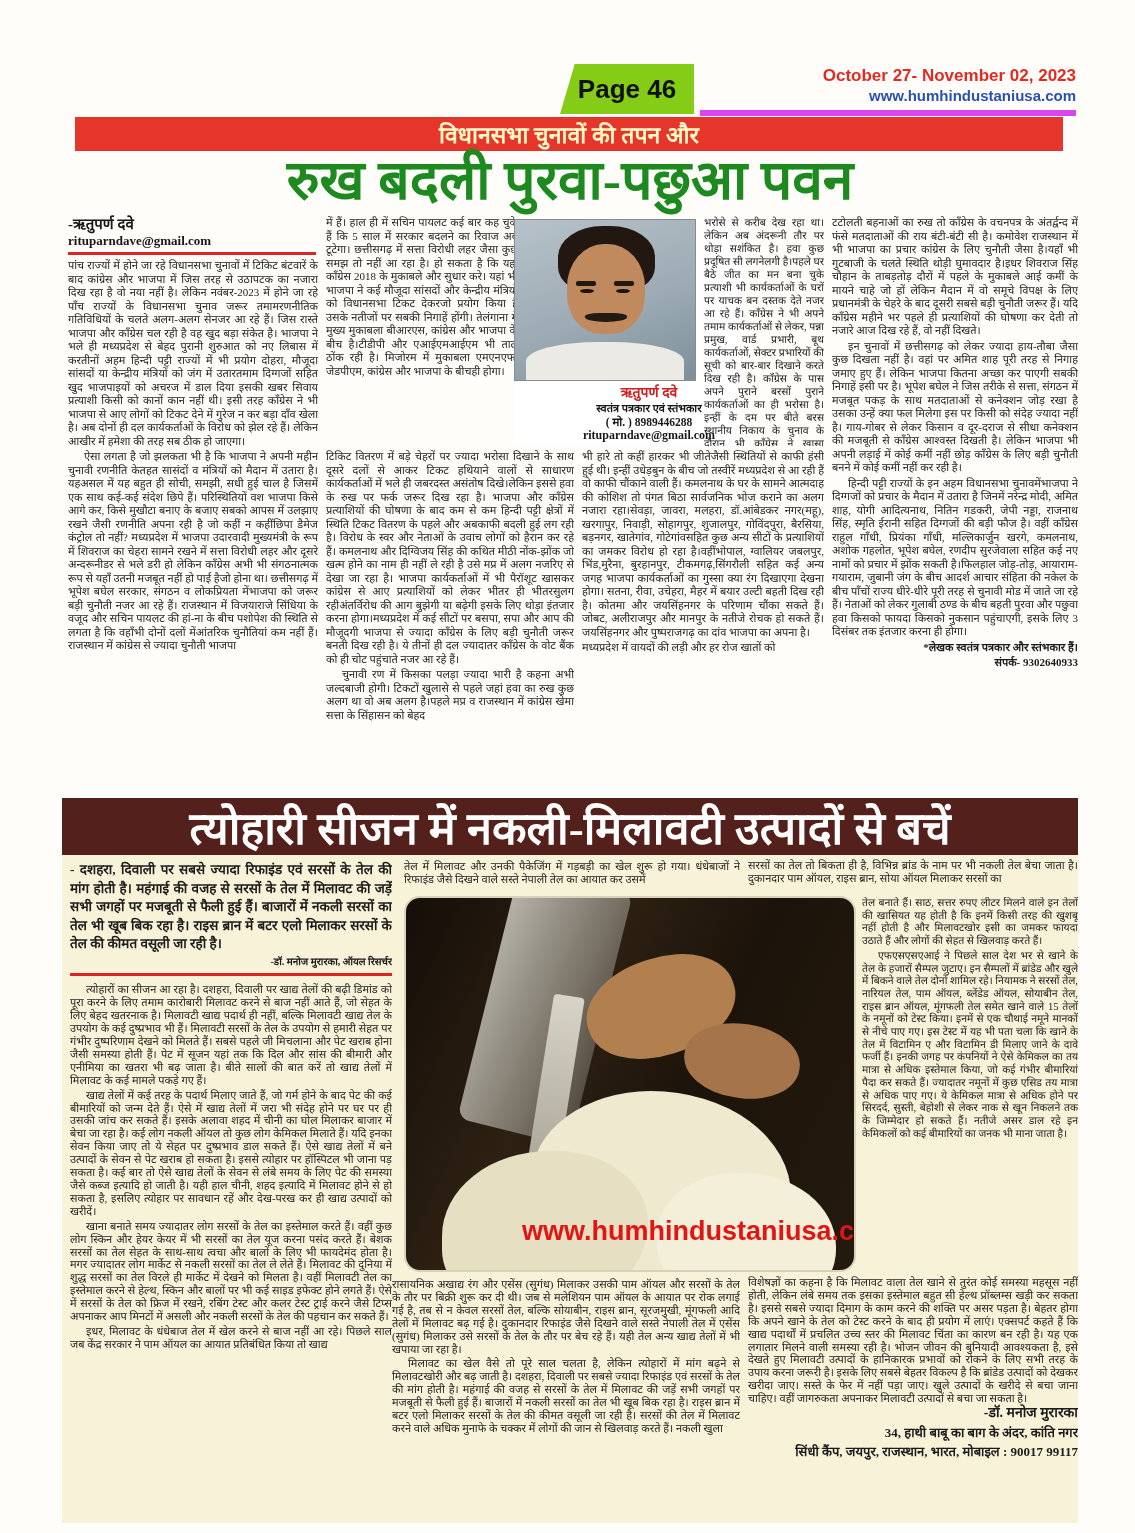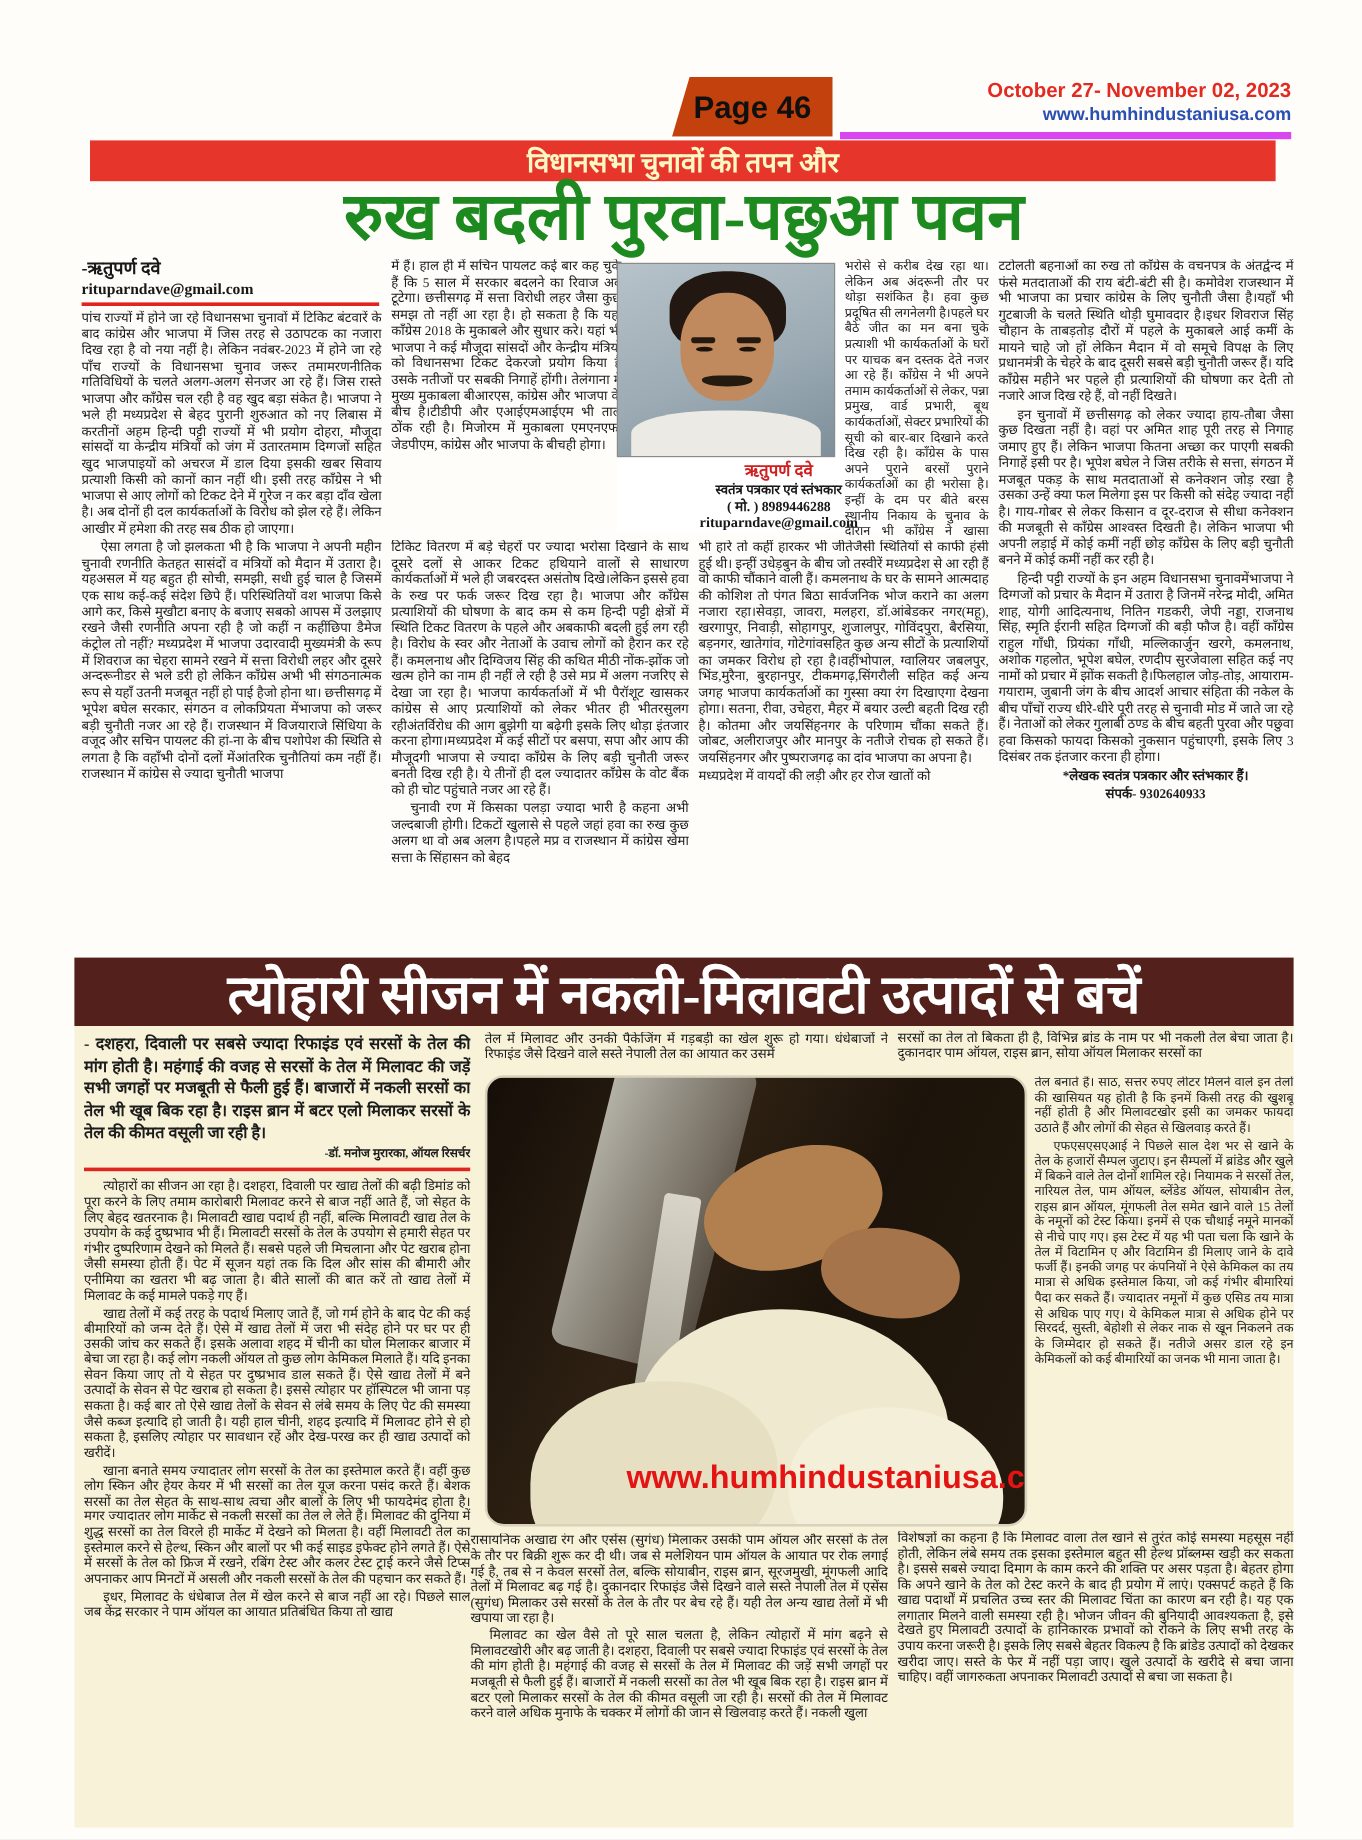--- a/index.html
+++ b/index.html
@@ -7,21 +7,21 @@
         font-family:"Liberation Serif","DejaVu Serif",serif;color:#181818;overflow:hidden;}
   .abs{position:absolute;}
   .tb{position:absolute;overflow:hidden;text-align:justify;font-size:11px;line-height:13.5px;color:#1c1c1c;}
   .tb p{margin:0 0 2px 0;text-indent:16px;}
   .tb p.noindent{text-indent:0;}
   
   .green-bar{left:62px;top:64px;width:516px;height:50px;background:#187a38;
              clip-path:polygon(0 0,97% 0,100% 100%,0 100%);display:flex;align-items:center;padding-left:28px;box-sizing:border-box;}
   .masthead-main{color:#fff;font-weight:bold;font-size:28px;letter-spacing:.5px;}
   .masthead-usa{color:#fff;font-weight:bold;font-style:italic;font-size:18px;margin-left:8px;font-family:"Liberation Sans",sans-serif;}
-  .yellow-box{left:560px;top:64px;width:134px;height:50px;background:#c2410c;
+  .yellow-box{left:560px;top:64px;width:134px;height:50px;background:#84cc16;
               clip-path:polygon(11% 0,100% 0,100% 100%,0 100%);display:flex;align-items:center;justify-content:center;}
   .page-num{font-family:"Liberation Sans",sans-serif;font-weight:bold;font-size:26px;color:#101010;}
   .issue-block{left:700px;top:66px;width:376px;height:44px;text-align:right;border-bottom:6px solid #d946ef;
                font-family:"Liberation Sans",sans-serif;}
   .issue-date{color:#e32a22;font-weight:bold;font-size:17px;line-height:20px;}
   .issue-site{color:#2a50b4;font-weight:bold;font-size:15px;line-height:19px;}
   
   .kicker{left:75px;top:117px;width:988px;height:34px;background:#e6352b;color:#fef9c3;display:flex;align-items:center;justify-content:center;
           font-weight:bold;font-size:23px;}
   .headline{left:62px;top:151px;width:1016px;height:62px;text-align:center;color:#1d8a1f;font-weight:800;
@@ -40,21 +40,21 @@
   .p1-brow{position:absolute;width:11%;height:3%;background:#24190f;border-radius:2px;top:38%;}
   .p1-eye{position:absolute;width:8%;height:2.6%;background:#1c140c;border-radius:50%;top:43%;}
   .p1-mst{position:absolute;left:39%;top:58%;width:23%;height:6%;background:#241a10;border-radius:40% 40% 60% 60%;}
   .p1-shirt{position:absolute;left:6%;bottom:-2%;width:88%;height:26%;background:#eceae4;border-radius:46% 46% 0 0;}
   .cap{position:absolute;width:182px;text-align:center;font-weight:bold;font-family:"Liberation Serif",serif;}
   .cap-name{top:163px;color:#cf1f1f;font-size:14px;}
   .cap-role{top:181px;font-size:11px;}
   .cap-phone{top:195px;font-size:11.5px;}
   .cap-mail{top:209px;font-size:12px;}
   
-  .a1-foot{font-weight:bold;text-align:center;text-indent:0;}
+  .a1-foot{font-weight:bold;text-align:right;text-indent:0;}
   
   .maroon{left:62px;top:798px;width:1016px;height:57px;background:#54201b;color:#fff;display:flex;align-items:center;justify-content:center;
           font-weight:800;font-size:45px;white-space:nowrap;}
   .cream{left:62px;top:855px;width:1016px;height:668px;background:#f8f3d8;}
   .a2-intro{font-weight:bold;font-size:13.5px;line-height:18.5px;text-align:justify;}
   .a2-author{font-weight:bold;font-size:10px;text-align:right;margin-top:2px;}
   
   .photo2{left:404px;top:896px;width:452px;height:376px;border-radius:16px;border:2px solid #d8d2bc;box-sizing:border-box;
           background:linear-gradient(115deg,#150e08 0%,#2e2113 35%,#1c130a 60%,#241a0e 100%);overflow:hidden;}
   .p2-sheet{position:absolute;left:18%;top:-6%;width:26%;height:70%;background:linear-gradient(100deg,rgba(235,235,225,.75),rgba(200,200,190,.25));
@@ -173,14 +173,19 @@
   <div class="tb" style="left:748px;top:859px;width:330px;height:35px;font-size:11px;line-height:13px;">
     <p class="noindent">सरसों का तेल तो बिकता ही है, विभिन्न ब्रांड के नाम पर भी नकली तेल बेचा जाता है। दुकानदार पाम ऑयल, राइस ब्रान, सोया ऑयल मिलाकर सरसों का</p>
   </div>
   <div class="tb" style="left:862px;top:897px;width:216px;height:374px;font-size:10.5px;line-height:12.7px;">
     <p class="noindent">तेल बनाते हैं। साठ, सत्तर रुपए लीटर मिलने वाले इन तेलों की खासियत यह होती है कि इनमें किसी तरह की खुशबू नहीं होती है और मिलावटखोर इसी का जमकर फायदा उठाते हैं और लोगों की सेहत से खिलवाड़ करते हैं।</p>
     <p>एफएसएसएआई ने पिछले साल देश भर से खाने के तेल के हजारों सैम्पल जुटाए। इन सैम्पलों में ब्रांडेड और खुले में बिकने वाले तेल दोनों शामिल रहे। नियामक ने सरसों तेल, नारियल तेल, पाम ऑयल, ब्लेंडेड ऑयल, सोयाबीन तेल, राइस ब्रान ऑयल, मूंगफली तेल समेत खाने वाले 15 तेलों के नमूनों को टेस्ट किया। इनमें से एक चौथाई नमूने मानकों से नीचे पाए गए। इस टेस्ट में यह भी पता चला कि खाने के तेल में विटामिन ए और विटामिन डी मिलाए जाने के दावे फर्जी हैं। इनकी जगह पर कंपनियों ने ऐसे केमिकल का तय मात्रा से अधिक इस्तेमाल किया, जो कई गंभीर बीमारियां पैदा कर सकते हैं। ज्यादातर नमूनों में कुछ एसिड तय मात्रा से अधिक पाए गए। ये केमिकल मात्रा से अधिक होने पर सिरदर्द, सुस्ती, बेहोशी से लेकर नाक से खून निकलने तक के जिम्मेदार हो सकते हैं। नतीजे असर डाल रहे इन केमिकलों को कई बीमारियों का जनक भी माना जाता है।</p>
   </div>
   <div class="tb" style="left:748px;top:1276px;width:330px;height:128px;font-size:11px;line-height:12.9px;">
     <p class="noindent">विशेषज्ञों का कहना है कि मिलावट वाला तेल खाने से तुरंत कोई समस्या महसूस नहीं होती, लेकिन लंबे समय तक इसका इस्तेमाल बहुत सी हेल्थ प्रॉब्लम्स खड़ी कर सकता है। इससे सबसे ज्यादा दिमाग के काम करने की शक्ति पर असर पड़ता है। बेहतर होगा कि अपने खाने के तेल को टेस्ट करने के बाद ही प्रयोग में लाएं। एक्सपर्ट कहते हैं कि खाद्य पदार्थों में प्रचलित उच्च स्तर की मिलावट चिंता का कारण बन रही है। यह एक लगातार मिलने वाली समस्या रही है। भोजन जीवन की बुनियादी आवश्यकता है, इसे देखते हुए मिलावटी उत्पादों के हानिकारक प्रभावों को रोकने के लिए सभी तरह के उपाय करना जरूरी है। इसके लिए सबसे बेहतर विकल्प है कि ब्रांडेड उत्पादों को देखकर खरीदा जाए। सस्ते के फेर में नहीं पड़ा जाए। खुले उत्पादों के खरीदे से बचा जाना चाहिए। वहीं जागरुकता अपनाकर मिलावटी उत्पादों से बचा जा सकता है।</p>
   </div>
+  <div class="tb" style="left:748px;top:1404px;width:330px;height:62px;text-align:right;">
+    <p class="noindent" style="font-weight:bold;font-size:14px;line-height:18px;text-align:right;">-डॉ. मनोज मुरारका</p>
+    <p class="noindent" style="font-weight:bold;font-size:13px;line-height:17px;text-align:right;">34, हाथी बाबू का बाग के अंदर, कांति नगर</p>
+    <p class="noindent" style="font-weight:bold;font-size:13px;line-height:17px;text-align:right;">सिंधी कैंप, जयपुर, राजस्थान, भारत, मोबाइल : 90017 99117</p>
+  </div>
 
 </div>
 
 </body></html>

